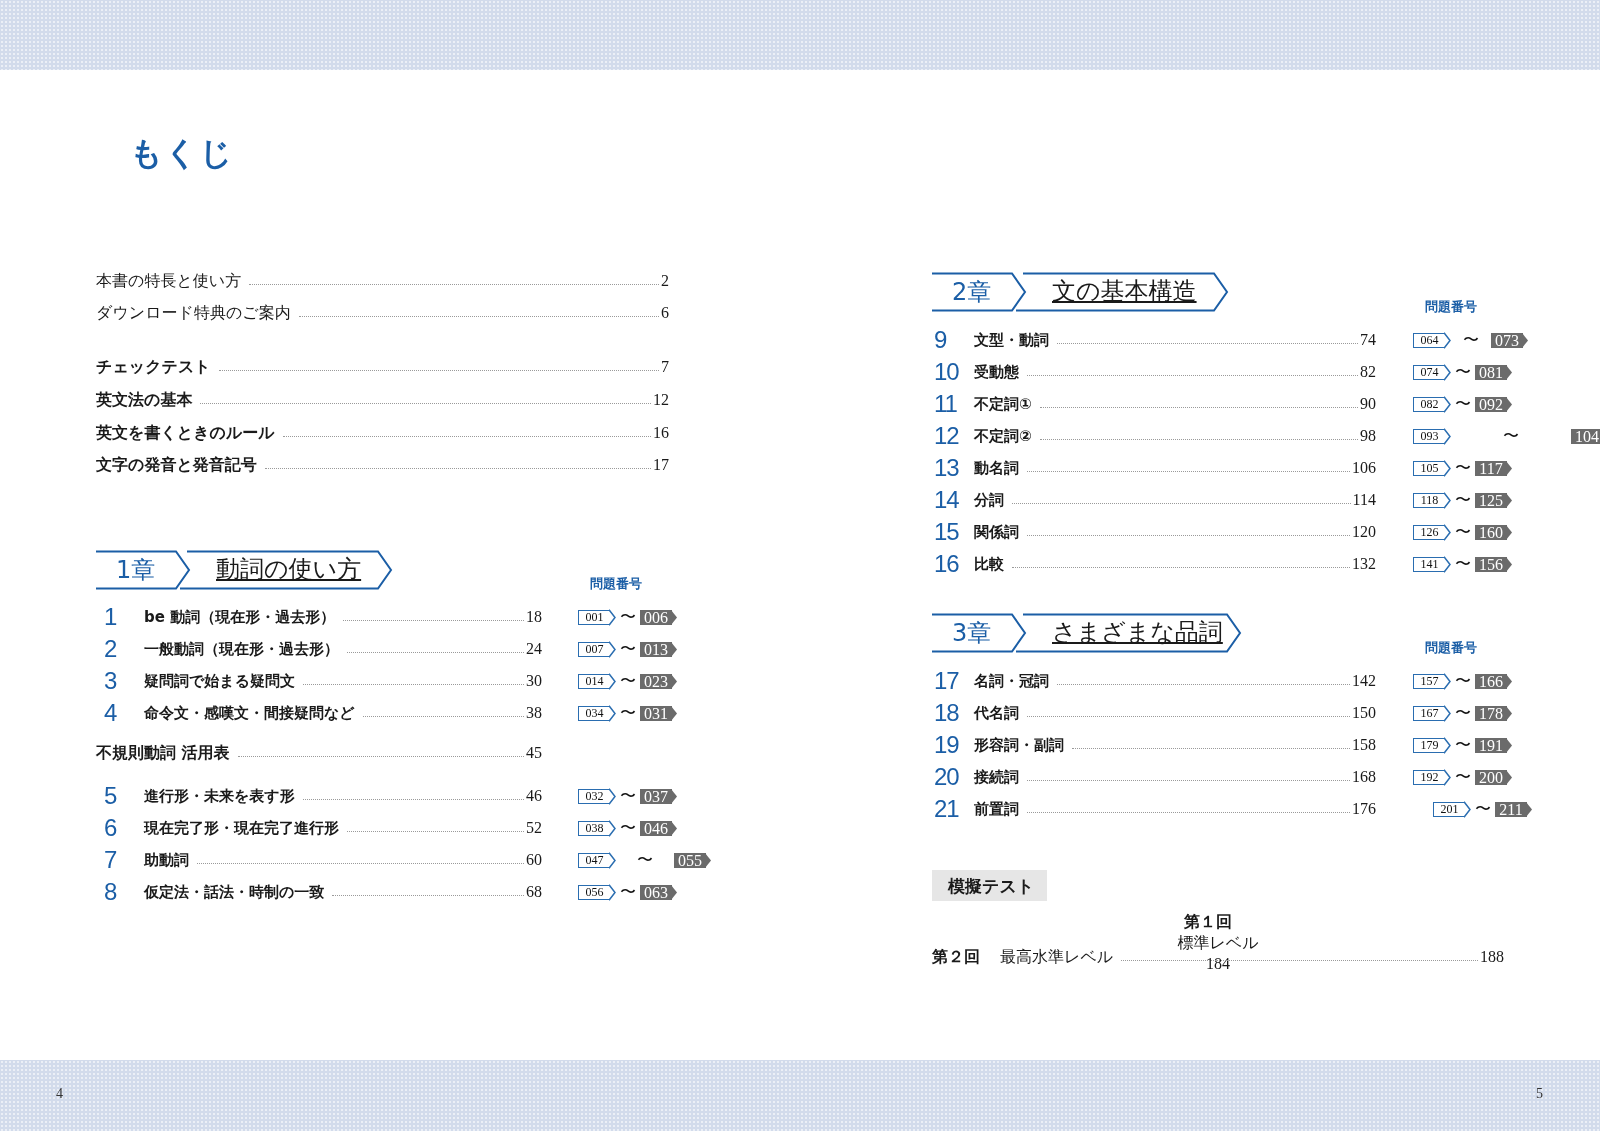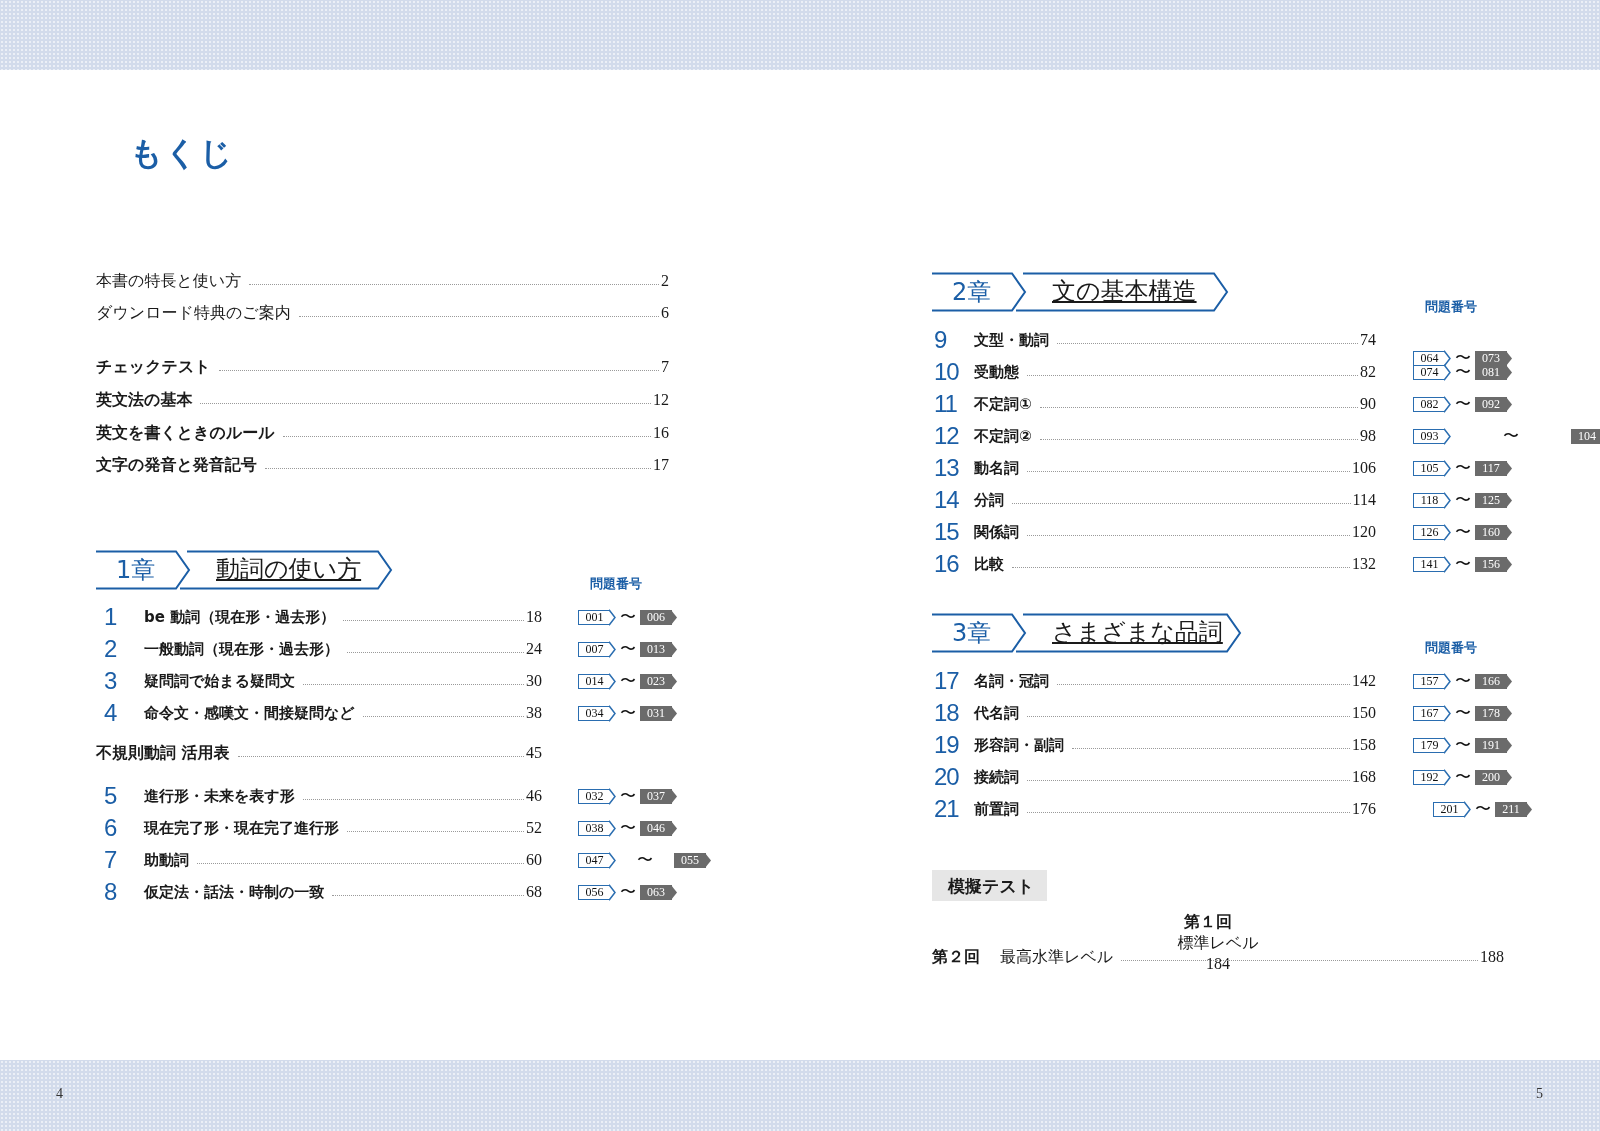--- a/index.html
+++ b/index.html
@@ -39,21 +39,21 @@
     position: relative; width: 32px; height: 15px; border: 1.5px solid #2a6db0; border-right: none;
     font-family: "Liberation Serif", serif; font-size: 12px; line-height: 12px; text-align: center; background: #fff; color: #111;
   }
   .badge-start::after {
     content: ""; position: absolute; right: -6px; top: -1.5px; width: 0; height: 0;
   }
   .badge-start .chev { position: absolute; right: -7px; top: -2px; }
   .tilde { margin: 0 4px 0 10px; font-size: 16px; color: #111; }
   .badge-end {
     position: relative; width: 32px; height: 15px; background: #6b6b6b; color: #fff;
-    font-family: "Liberation Serif", serif; font-size: 12px; line-height: 15px; text-align: center;
+    font-family: "Liberation Serif", serif; font-size: 16px; line-height: 15px; text-align: center;
   }
   .badge-end .chev { position: absolute; right: -6px; top: 0; }
 
   .mock-head { position: absolute; left: 932px; top: 870px; width: 115px; height: 31px; background: #e6e6e6; font-weight: bold; font-size: 17px; padding: 5px 0 0 16px; }
 </style>
 </head>
 <body>
 
 <div class="band top"></div>
 <div class="band bottom"></div>
@@ -240,21 +240,21 @@
   <span class="ch-title" style="left:120px;">文の基本構造</span>
 </div>
 <div class="q-head" style="left:1425px; top:298px;">問題番号</div>
 
     <div class="row sec-row" style="left:934px; top:327px; width:442px;">
       <span class="num">9</span>
       <span class="label">文型・動詞</span>
       <span class="dots"></span>
       <span class="page">74</span>
     </div>
-    <div class="badges" style="left:1413px; top:349px;">
+    <div class="badges" style="left:1413px; top:331px;gap:8px;">
       <span class="badge-start"><span>064</span><svg class="chev" width="8" height="17">
         <polyline points="0,0.75 6,8.5 0,16.25" fill="#fff" stroke="#2a6db0" stroke-width="1.5"></polyline>
       </svg></span>
       <span class="tilde">〜</span>
       <span class="badge-end"><span>073</span><svg class="chev" width="7" height="15">
         <polygon points="0,0 6,7.5 0,15" fill="#6b6b6b"></polygon>
       </svg></span>
     </div>
     <div class="row sec-row" style="left:934px; top:359px; width:442px;">
       <span class="num">10</span>

